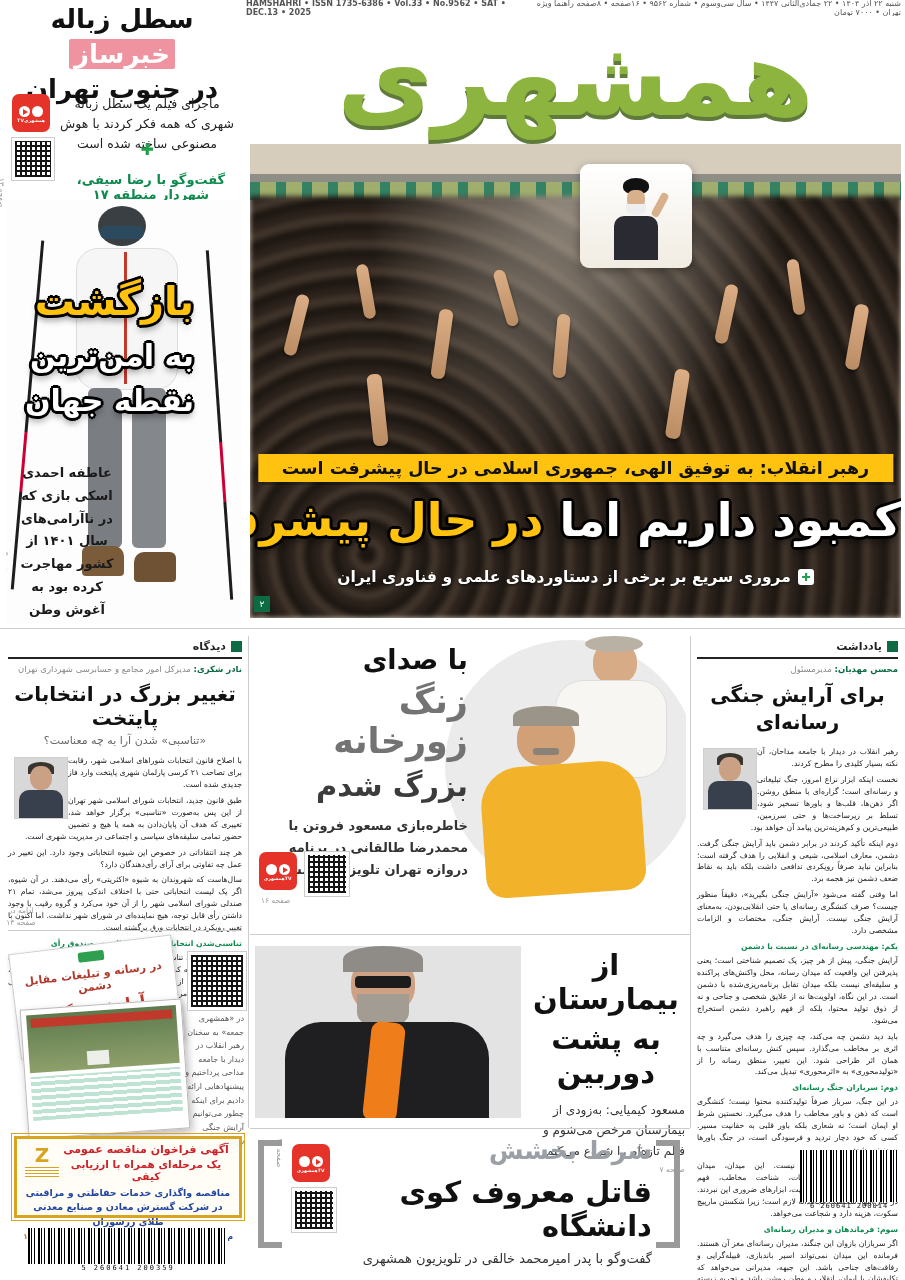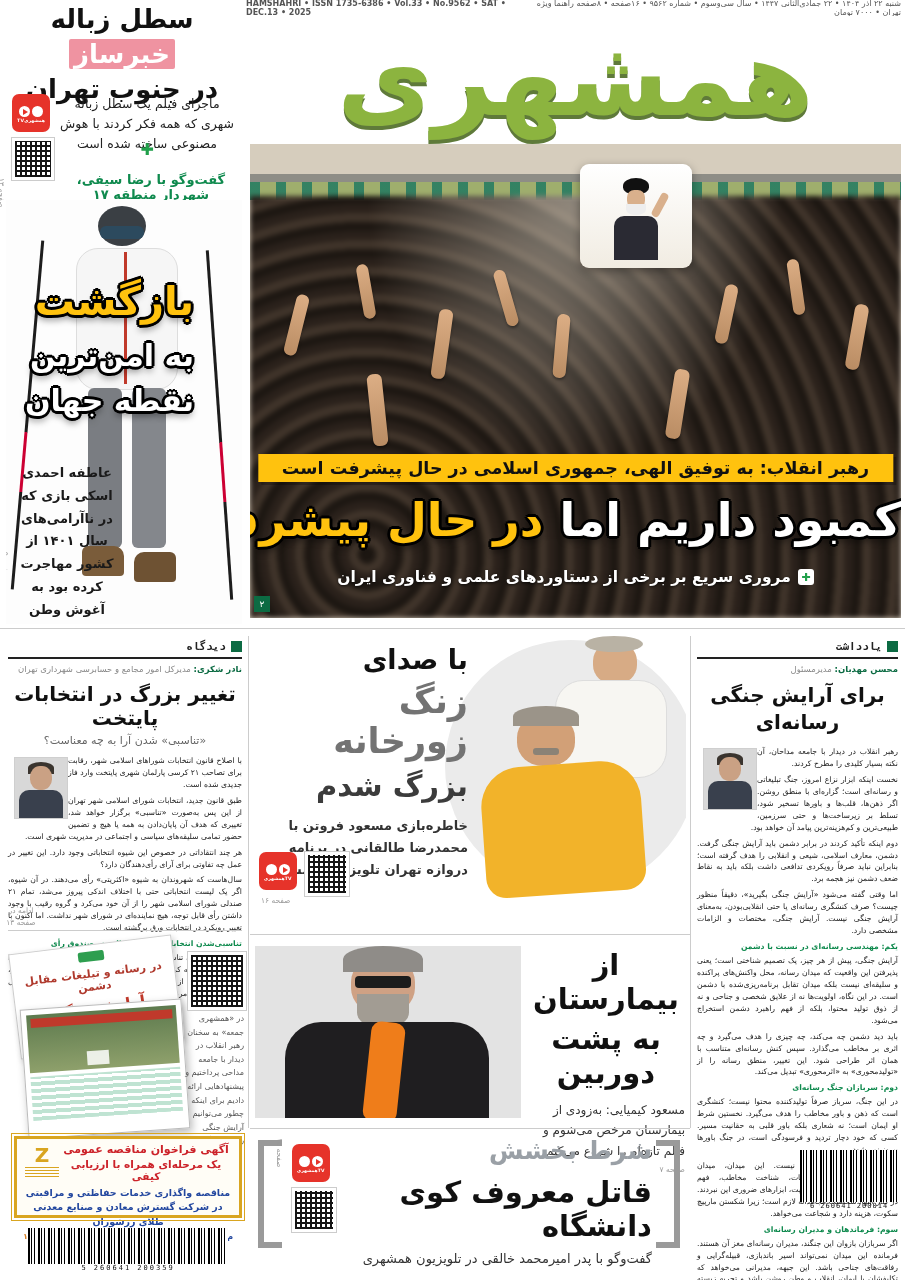--- a/index.html
+++ b/index.html
@@ -35,21 +35,21 @@
   .barcode{background:repeating-linear-gradient(90deg,#000 0 2px,#fff 2px 3px,#000 3px 4px,#fff 4px 6px,#000 6px 7px,#fff 7px 10px);}
   .bcd{font-family:"DejaVu Sans Mono","Liberation Mono",monospace;font-size:7px;letter-spacing:2px;color:#111;}
   
   .out-y{color:#ffc20e;}
   .out-w{color:#fff;}
   .out-y,.out-w{text-shadow:-2px -2px 0 #000,2px -2px 0 #000,-2px 2px 0 #000,2px 2px 0 #000,
      -3px 0 0 #000,3px 0 0 #000,0 -3px 0 #000,0 3px 0 #000,0 5px 7px rgba(0,0,0,.45);}
   
   .sec-head{display:flex;align-items:center;gap:5px;justify-content:flex-start;direction:rtl;}
   .sec-sq{width:11px;height:11px;background:#0c6b43;}
-  .sec-lbl{font-size:11px;font-weight:800;color:#222;font-family:Liberation Mono, monospace;}
+  .sec-lbl{font-size:11px;font-weight:800;color:#222;}
   .sec-rule{height:2px;background:#222;margin-top:4px;}
   .byline{font-size:8.5px;margin-top:5px;direction:rtl;color:#888;}
   .byline b{color:#0c6b43;font-weight:800;}
   .colbody{direction:rtl;font-size:7.7px;line-height:1.55;text-align:justify;color:#222;}
   .colbody p{margin:0 0 4px 0;}
   .col-sub{color:#0f8a4e;font-weight:800;margin:2px 0;}
   .authphoto{float:left;width:52px;height:60px;background:#d8d8d8;margin:2px 0 3px 6px;position:relative;overflow:hidden;border:1px solid #cfcfcf;}
   .authphoto .hd{position:absolute;left:15px;top:8px;width:22px;height:24px;border-radius:45%;background:#caa184;}
   .authphoto .hr{position:absolute;left:13px;top:4px;width:26px;height:12px;border-radius:50% 50% 0 0;background:#3a342e;}
   .authphoto .sh{position:absolute;left:4px;top:32px;width:44px;height:28px;border-radius:10px 10px 0 0;background:#39404d;}

